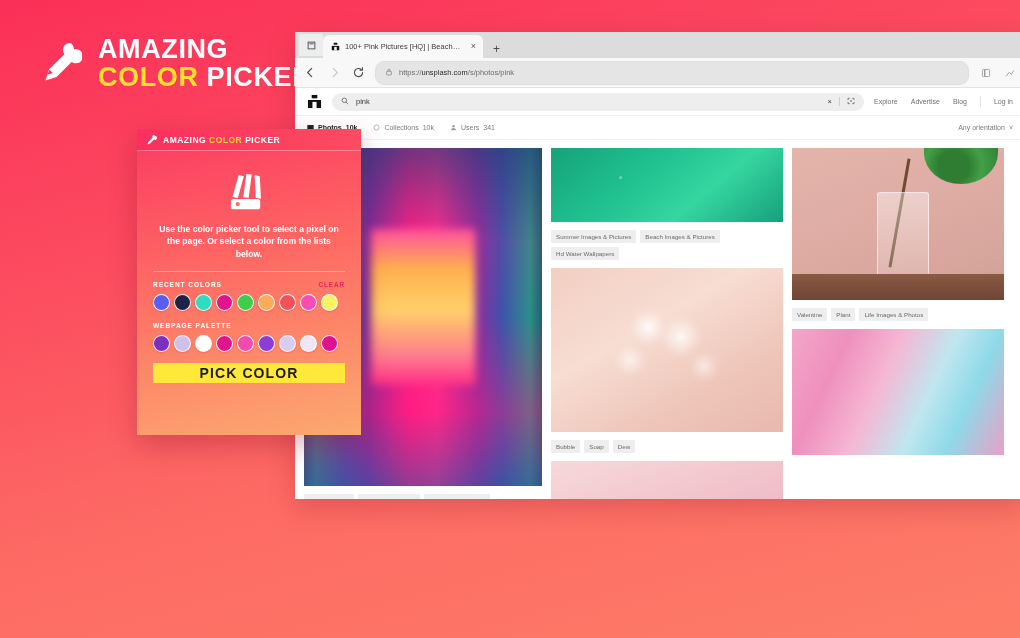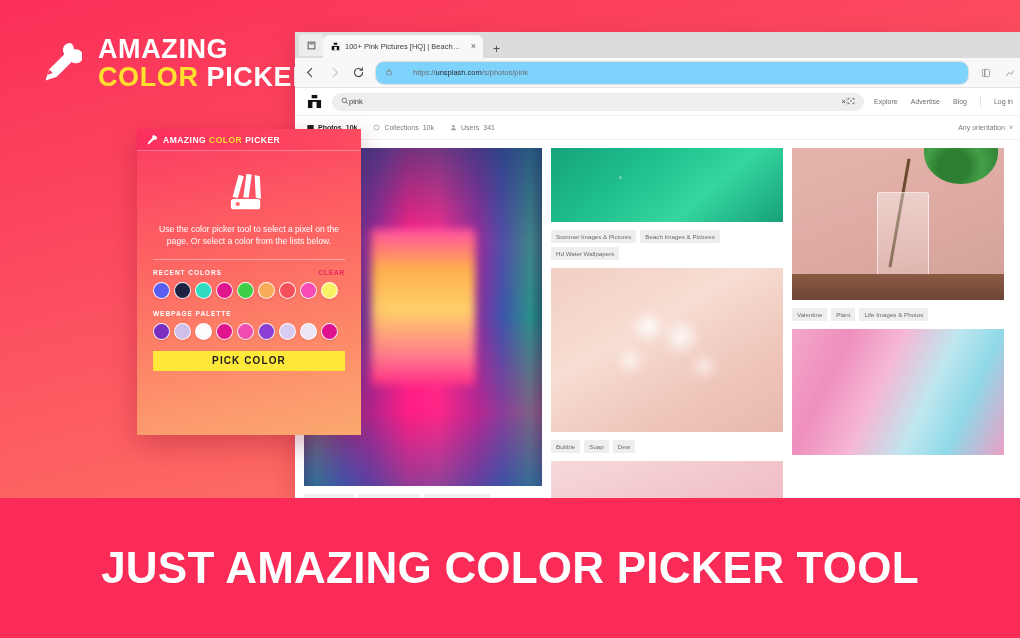--- a/index.html
+++ b/index.html
@@ -68,37 +68,37 @@
   .tab-close { color: #5a5a5a; font-size: 9px; line-height: 1; }
   .tab-new { color: #4a4a4a; font-size: 12px; padding: 0 8px 2px 10px; }
 
   .toolbar {
     height: 30px; background: #f8f8f8; border-bottom: 1px solid #e3e3e3;
     display: flex; align-items: center; padding: 0 8px; gap: 9px;
   }
   .nav-ico { width: 15px; height: 15px; display:flex; align-items:center; justify-content:center; color:#4b4b4b; }
   .nav-ico.dim { color: #c0c0c0; }
   .omnibox {
-    flex: 1; height: 24px; background: #7dd3fc; border: 1px solid #dfdfdf;
-    border-radius: 9px; display: flex; align-items: center; gap: 20px;
+    flex: 1; height: 24px; background: #e5e5e5; border: 1px solid #dfdfdf;
+    border-radius: 9px; display: flex; align-items: center; gap: 6px;
     padding: 0 9px; font-size: 7.5px; color: #6d6d6d;
   }
   .omnibox .url-strong { color: #2b2b2b; }
   .tb-right { display: flex; align-items: center; gap: 9px; }
 
   
   .page { background: #ffffff; height: 411px; position: relative; }
   .u-header {
     height: 28px; display: flex; align-items: center; gap: 10px;
     padding: 0 12px; border-bottom: 1px solid #f0f0f0;
   }
   .u-logo { width: 15px; height: 15px; flex: none; }
   .u-search {
     flex: 1; height: 18px; background: #eeeeee; border-radius: 9px;
-    display: flex; align-items: center; padding: 0 9px;
+    display: flex; align-items: center; gap: 7px; padding: 0 9px;
     font-size: 7.5px; color: #3a3a3a;
   }
   .u-search .sfield { flex: 1; }
   .u-search .sdiv { width: 1px; height: 9px; background: #cfcfcf; }
   .u-nav { display: flex; align-items: center; gap: 13px; font-size: 7px; color: #6f6f6f; }
   .u-nav .navdiv { width: 1px; height: 11px; background: #e2e2e2; }
 
   .u-subnav {
     height: 24px; display: flex; align-items: center; gap: 16px;
     padding: 0 12px; border-bottom: 1px solid #f2f2f2;
@@ -209,21 +209,21 @@
   }
   .popup-head .ttl {
     font-size: 8.5px; font-weight: 800; letter-spacing: .5px;
     color: #ffffff; text-transform: uppercase;
   }
   .popup-head .ttl .accent { color: #ffd836; }
   .popup-body { padding: 14px 16px 0 16px; }
   .fan-wrap { display: flex; justify-content: center; margin: 6px 0 10px; }
   .popup-help {
     text-align: center; color: #ffffff; font-size: 8.6px;
-    line-height: 1.45; font-weight: normal; padding: 0 4px 11px;
+    line-height: 1.45; font-weight: bold; padding: 0 4px 11px;
   }
   .divider { height: 1px; background: rgba(255,255,255,.40); margin: 0 0 9px; }
   .sec-head {
     display: flex; align-items: center; justify-content: space-between;
     margin-bottom: 6px;
   }
   .sec-title {
     font-size: 6.6px; font-weight: 800; letter-spacing: .9px;
     color: #ffffff; text-transform: uppercase;
   }
@@ -235,21 +235,21 @@
   .sw {
     width: 17px; height: 17px; border-radius: 50%;
     border: 1.4px solid rgba(255,255,255,.92);
     box-shadow: 0 1px 2px rgba(140,20,50,.18);
     flex: none;
   }
   .pick-btn {
     display: block; width: 100%; height: 20px; margin-top: 3px;
     background: #ffe83a; color: #1d1d1d; border: none;
     font-family: "Liberation Sans", sans-serif;
-    font-size: 10px; font-weight: 800; letter-spacing: 1.1px;
+    font-size: 14px; font-weight: 800; letter-spacing: 1.1px;
     text-transform: uppercase; cursor: pointer;
   }
 </style>
 </head>
 <body>
 
 <div id="stage">
 
   <div class="brand">
     <span class="brand-icon">
@@ -500,17 +500,14 @@
         <span class="sw" style="background: rgb(138, 62, 212);"></span>
         <span class="sw" style="background: rgb(216, 205, 241);"></span>
         <span class="sw" style="background: rgb(236, 230, 247);"></span>
         <span class="sw" style="background: rgb(224, 17, 143);"></span>
       </div>
 
       <button class="pick-btn">Pick color</button>
     </div>
   </div>
 
-  <div class="banner">
-    <span class="banner-text">JUST AMAZING COLOR PICKER TOOL</span>
-  </div>
 
 </div>
 
 </body></html>

